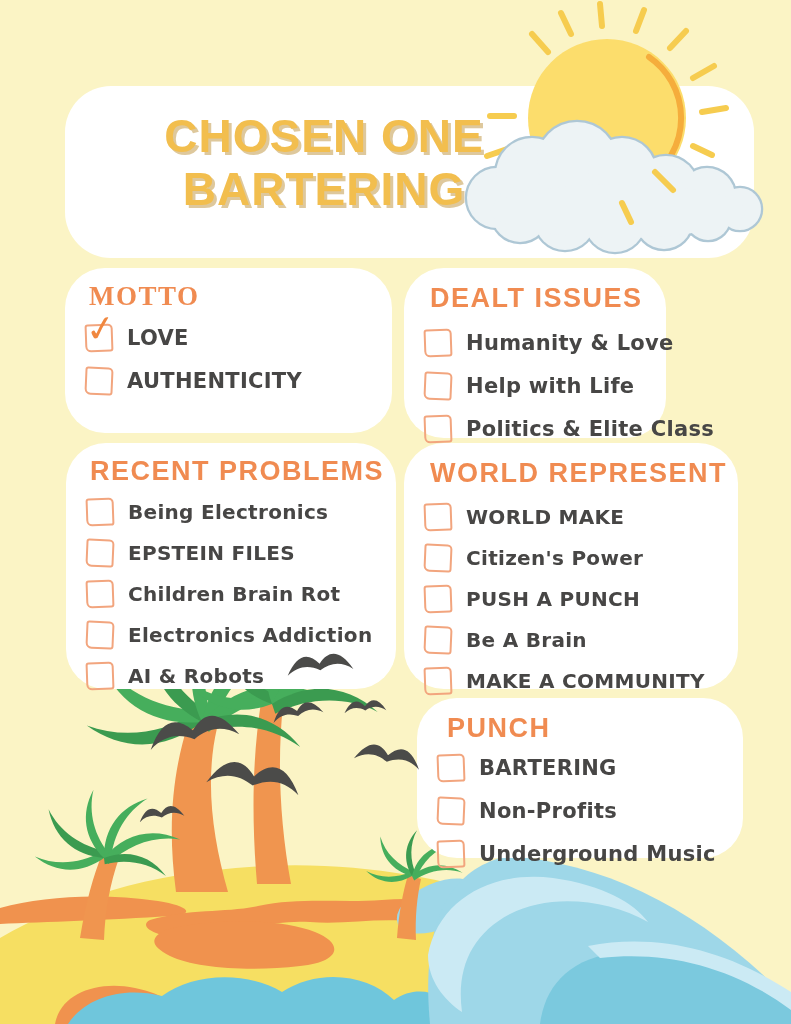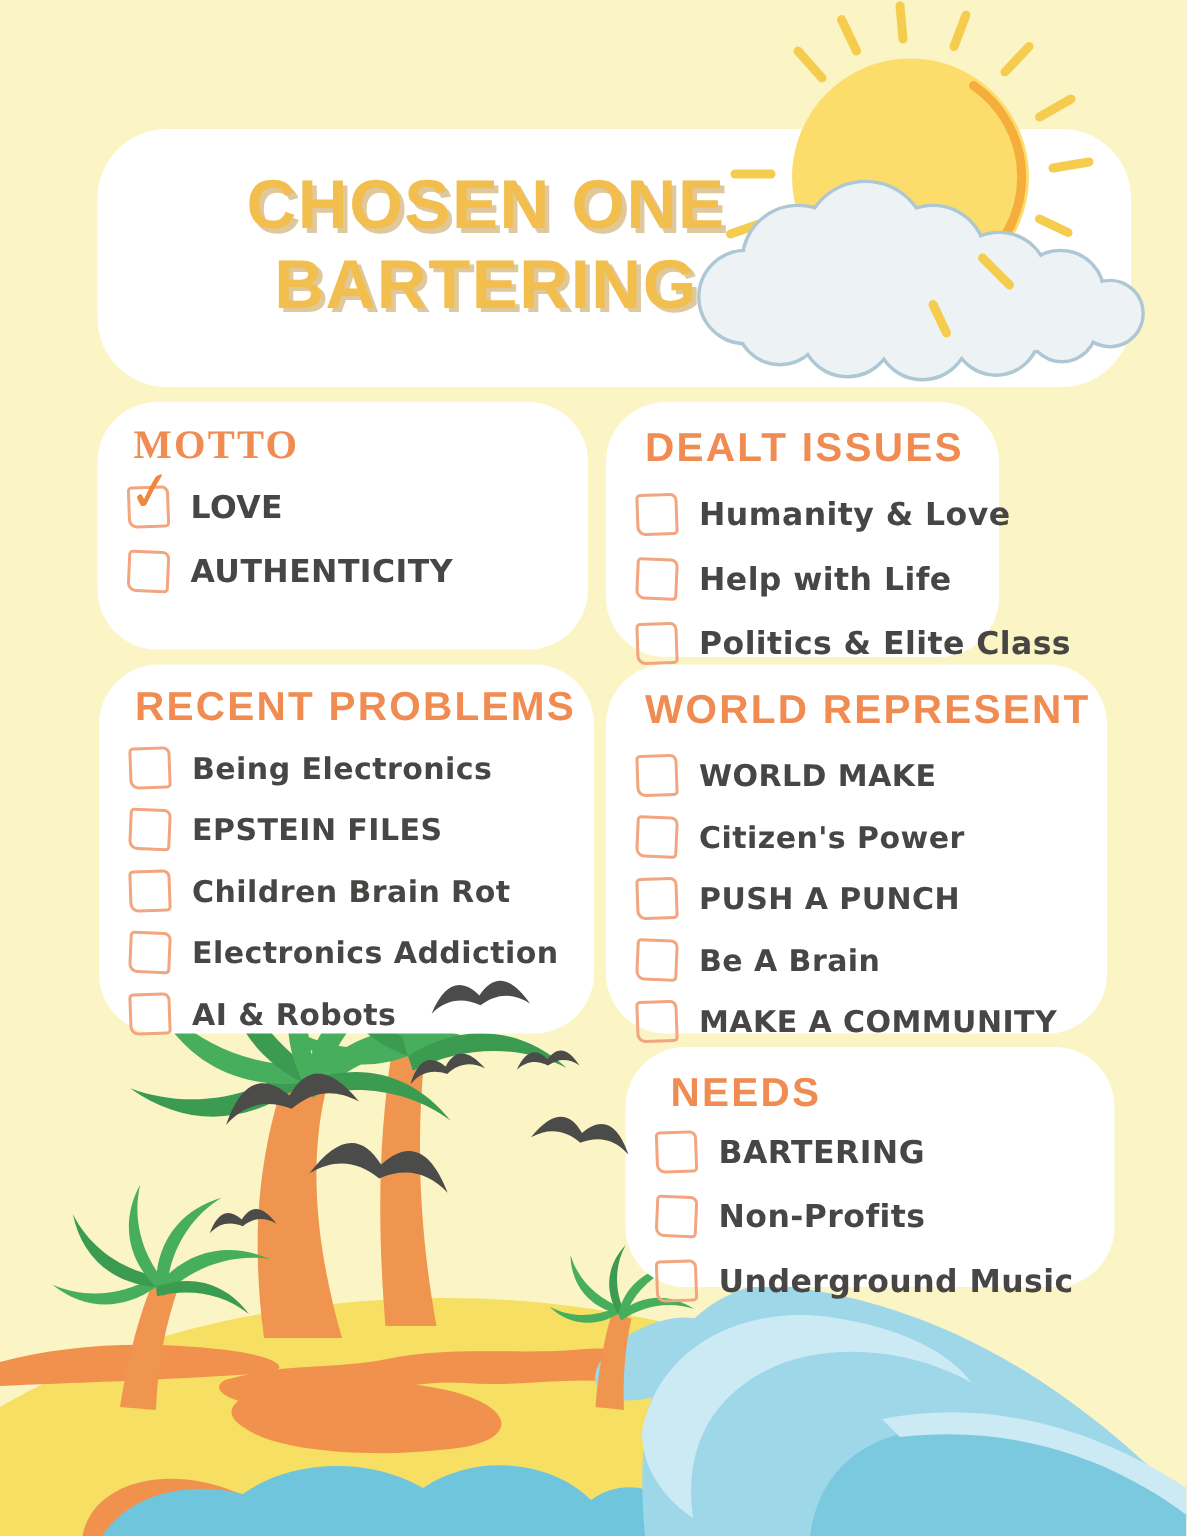--- a/index.html
+++ b/index.html
@@ -259,21 +259,21 @@
         <span class="lbl">Be A Brain</span>
       </div>
       <div class="row">
         <span class="box"></span>
         <span class="lbl">MAKE A COMMUNITY</span>
       </div>
     </div>
   </div>
 
   <div class="card" id="needs">
-    <div class="section-title">NEEDS</div>
+    <div class="section-title">PUNCH</div>
     <div class="rows">
       <div class="row">
         <span class="box"></span>
         <span class="lbl">BARTERING</span>
       </div>
       <div class="row">
         <span class="box"></span>
         <span class="lbl">Non-Profits</span>
       </div>
       <div class="row">

